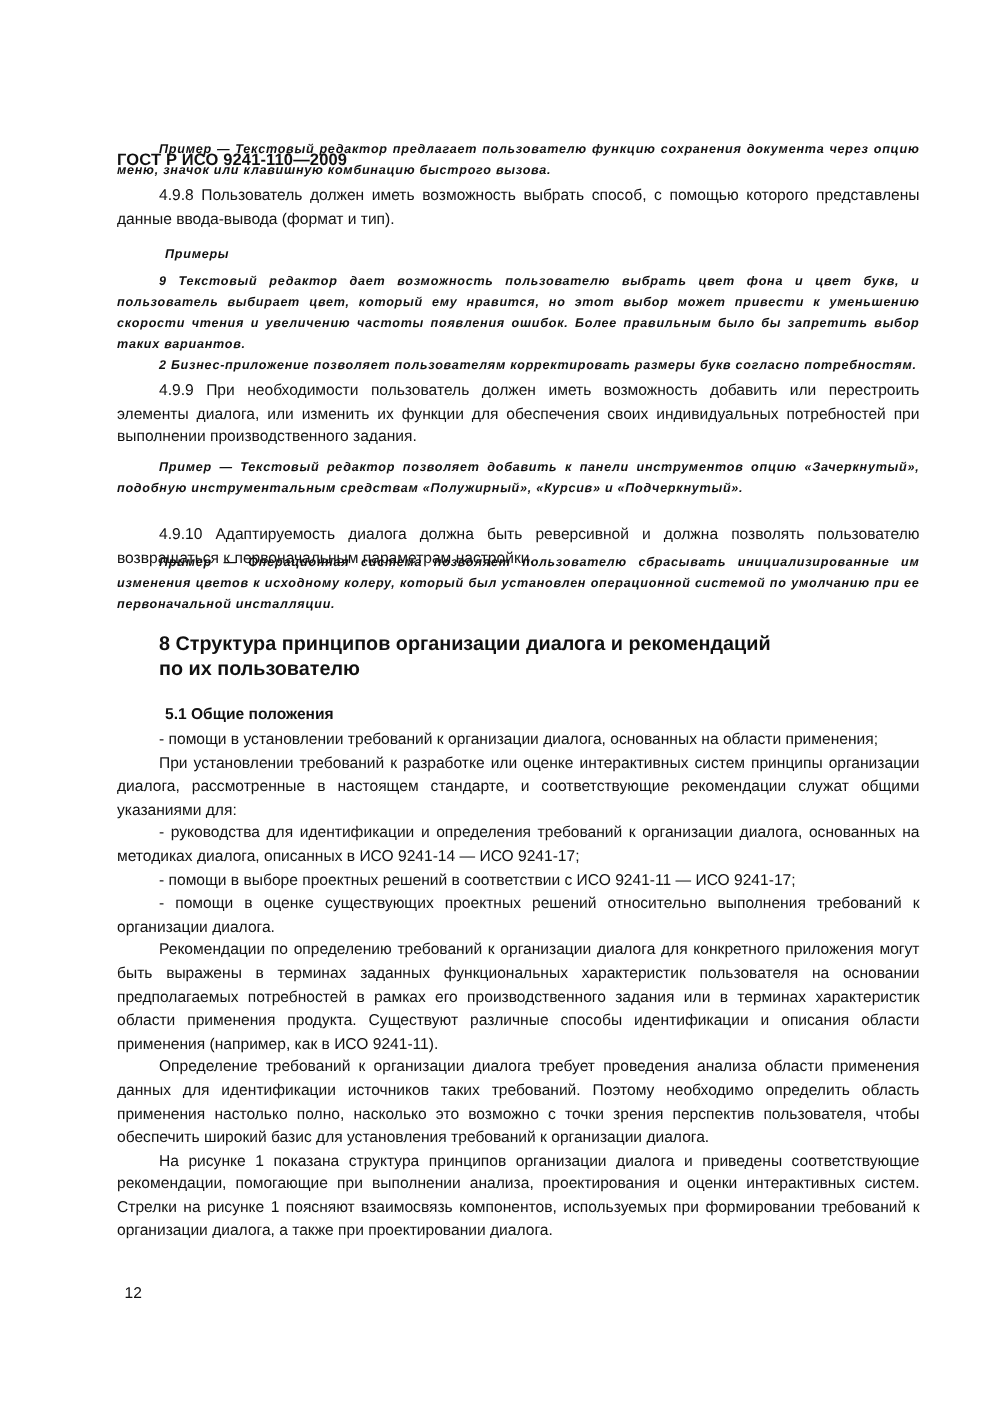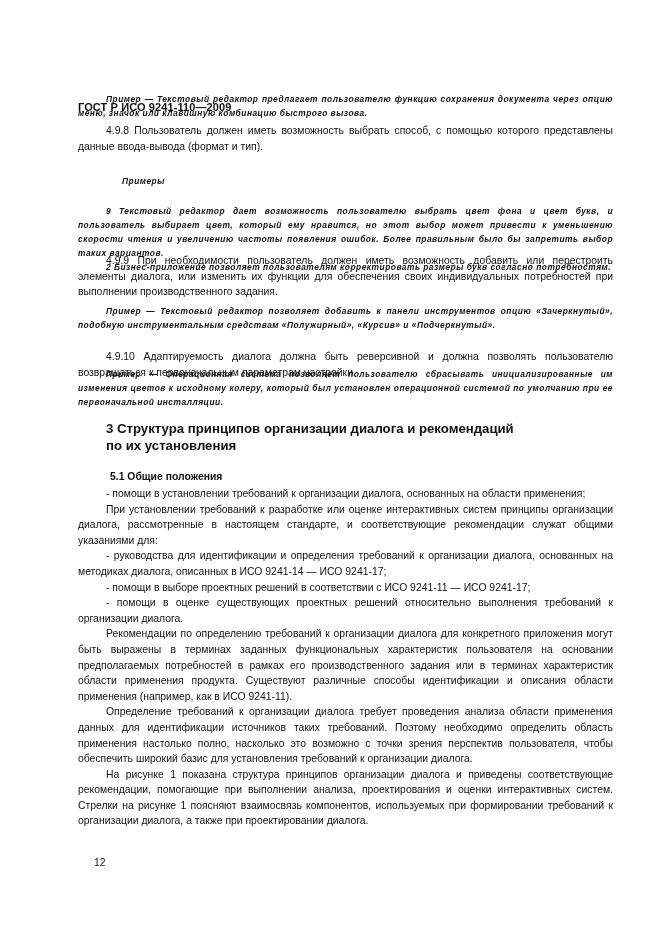--- a/index.html
+++ b/index.html
@@ -1,26 +1,26 @@
 <!DOCTYPE html>
 <html><head>
 <meta charset="utf-8">
 <style>
   html, body { margin: 0; padding: 0; background: #ffffff; }
   body { width: 661px; height: 936px; position: relative; overflow: hidden; color: #111; }
   .page { position: absolute; left: 78px; top: 0; width: 535px; }
   .hdr { position: absolute; top: 66px; left: 0; font: bold 11px "Liberation Sans", sans-serif; letter-spacing: 0.1px; margin-top: 35px; }
   .note { font: italic bold 8.4px "Liberation Sans", sans-serif; line-height: 14px; text-align: justify; letter-spacing: 0.5px; margin: 0; }
   .note.ind { text-indent: 28px; }
-  .note-title { font: italic bold 8.4px "Liberation Sans", sans-serif; line-height: 14px; text-indent: 28px; margin: 16px; letter-spacing: 0.5px;}
+  .note-title { font: italic bold 8.4px "Liberation Sans", sans-serif; line-height: 14px; text-indent: 28px; margin: 4px; letter-spacing: 0.5px;}
   .p { font: 10.4px "Liberation Sans", sans-serif; line-height: 15.6px; text-align: justify; text-indent: 28px; margin: 0; }
   .h1 { font: bold 13.2px "Liberation Sans", sans-serif; line-height: 17px; margin: 0; padding-left: 28px; }
   .h2 { font: bold 10.4px "Liberation Sans", sans-serif; margin: 4px; padding-left: 28px; }
   .blk { position: absolute; left: 0; width: 535px; }
-  .pgnum { position: absolute; left: 16px; top: 857px; font: 10.4px "Liberation Sans", sans-serif; text-align: right; }
+  .pgnum { position: absolute; left: 5px; top: 857px; font: 10.4px "Liberation Sans", sans-serif; text-align: right; }
 </style>
 </head>
 <body>
 
 <div class="page">
   <div class="hdr">ГОСТ Р ИСО 9241-110—2009</div>
 
   <div class="blk" style="top:92px">
     <p class="note ind">Пример — Текстовый редактор предлагает пользователю функцию сохранения документа через опцию меню, значок или клавишную комбинацию быстрого вызова.</p>
   </div>
@@ -45,22 +45,22 @@
 
   <div class="blk" style="top:349px">
     <p class="p">4.9.10 Адаптируемость диалога должна быть реверсивной и должна позволять пользователю возвращаться к первоначальным параметрам настройки.</p>
   </div>
 
   <div class="blk" style="top:367px">
     <p class="note ind">Пример — Операционная система позволяет пользователю сбрасывать инициализированные им изменения цветов к исходному колеру, который был установлен операционной системой по умолчанию при ее первоначальной инсталляции.</p>
   </div>
 
   <div class="blk" style="top:420px">
-    <p class="h1">3 Структура принципов организации диалога и рекомендаций</p>
-    <p class="h1">по их установления</p>
+    <p class="h1">8 Структура принципов организации диалога и рекомендаций</p>
+    <p class="h1">по их пользователю</p>
   </div>
 
   <div class="blk" style="top:467px">
     <p class="h2">5.1 Общие положения</p>
   </div>
 
   <div class="blk" style="top:486px">
     <p class="p">- помощи в установлении требований к организации диалога, основанных на области применения;</p>
     <p class="p">При установлении требований к разработке или оценке интерактивных систем принципы организации диалога, рассмотренные в настоящем стандарте, и соответствующие рекомендации служат общими указаниями для:</p>
     <p class="p">- руководства для идентификации и определения требований к организации диалога, основанных на методиках диалога, описанных в ИСО 9241-14 — ИСО 9241-17;</p>

